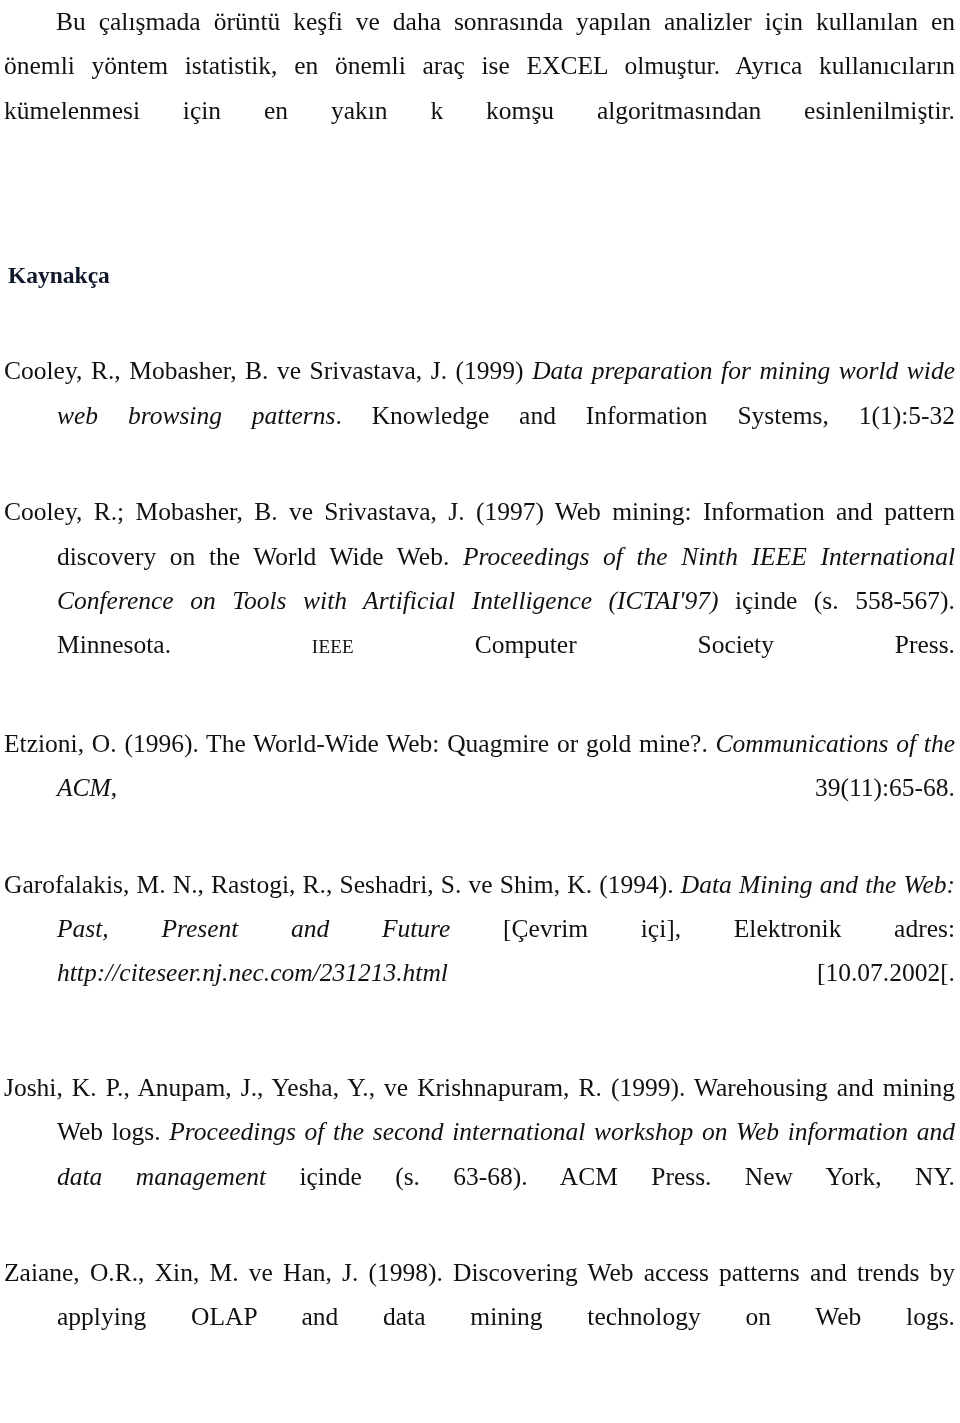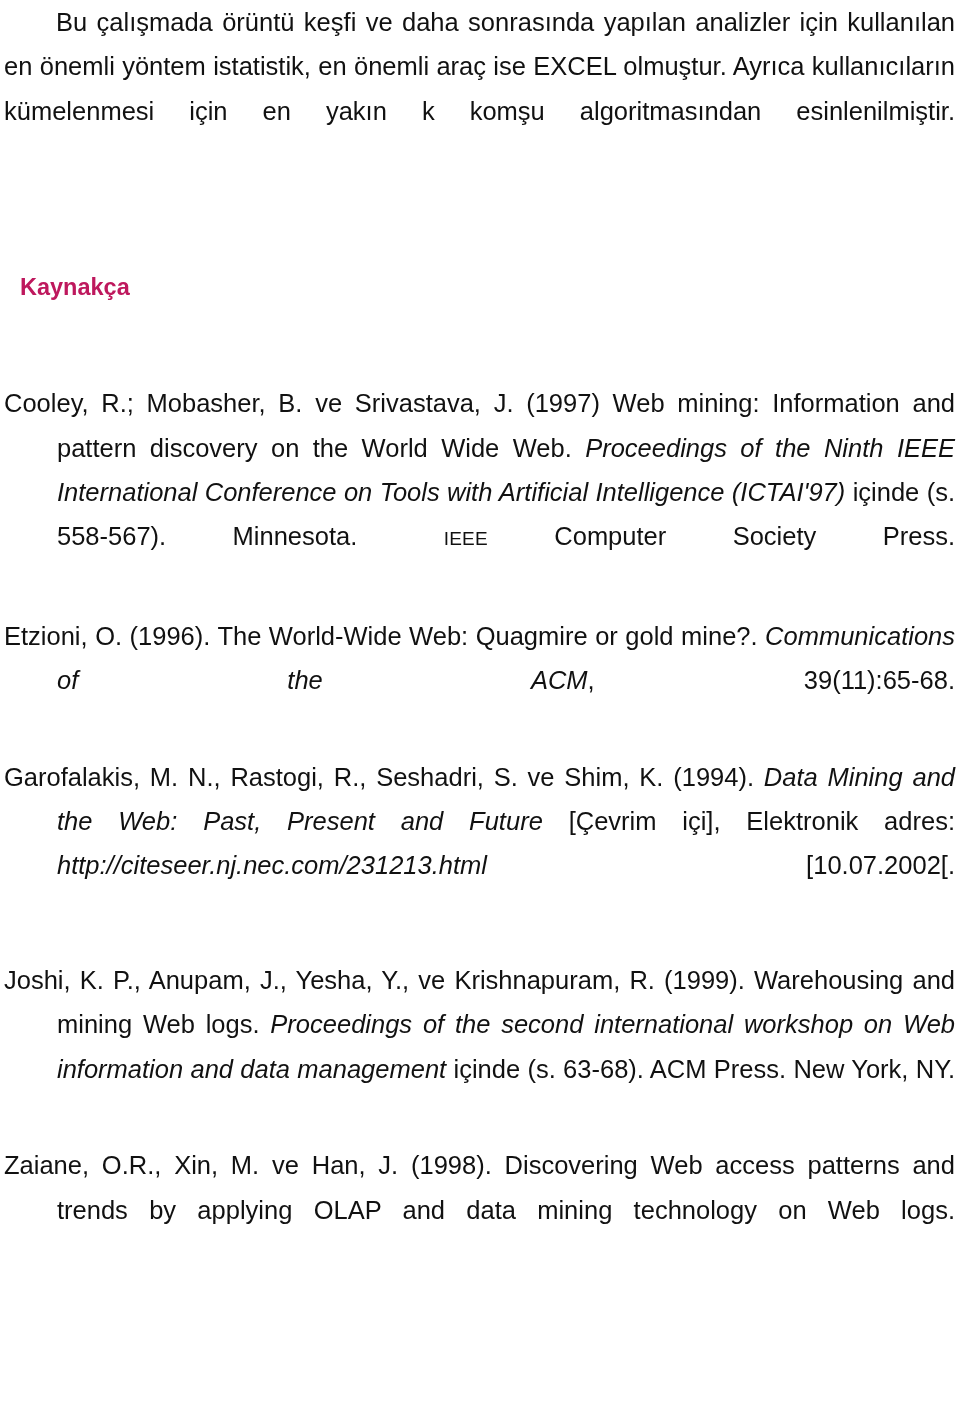--- a/index.html
+++ b/index.html
@@ -13,40 +13,41 @@
     overflow: hidden;
     font-family: "Liberation Sans", sans-serif;
     color: #000000;
   }
   .page {
     position: relative;
     width: 960px;
     height: 1423px;
     box-sizing: border-box;
     padding: 0 5px 0 4px;
+    font-family: Liberation Serif, serif;
   }
   
   .para {
     font-size: 25.5px;
     line-height: 44.3px;
     text-align: justify;
     text-justify: inter-word;
     margin: 0;
     color: #111;
   }
   .intro {
     text-indent: 52px;
     margin-bottom: 30px;
   }
   .heading {
     font-size: 23.5px;
     font-weight: bold;
     line-height: 44.3px;
-    margin: 16px;
-    color: #be185d;
+    margin: 4px;
+    color: #0f172a;
   }
   .ref {
     font-size: 25.5px;
     line-height: 44.3px;
     text-align: justify;
     text-justify: inter-word;
     margin: 0;
     padding-left: 53px;
     text-indent: -53px;
     color: #111;
@@ -88,20 +89,23 @@
   <p class="para intro">
     <span>Bu çalışmada örüntü keşfi ve daha sonrasında yapılan analizler için kullanılan en önemli yöntem istatistik, en önemli araç ise EXCEL olmuştur. Ayrıca kullanıcıların kümelenmesi için en yakın k komşu algoritmasından esinlenilmiştir.</span>
   </p>
 
   <div class="sp-42"></div>
 
   <h2 class="heading">Kaynakça</h2>
 
   <div class="sp-48"></div>
 
+  <p class="ref">
+    <span>Cooley, R., Mobasher, B. ve Srivastava, J. (1999) </span><i>Data preparation for mining world wide web browsing patterns</i><span>. Knowledge and Information Systems, 1(1):5-32</span>
+  </p>
 
   <div class="sp-8"></div>
 
   <p class="ref">
     <span>Cooley, R.; Mobasher, B. ve Srivastava, J. (1997) Web mining: Information and pattern discovery on the World Wide Web. </span><i>Proceedings of the Ninth IEEE International Conference on Tools with Artificial Intelligence (ICTAI'97)</i><span> içinde (s. 558-567). Minnesota. </span><span class="smallcaps">IEEE</span><span> Computer Society Press.</span>
   </p>
 
   <div class="sp-8"></div>
 
   <p class="ref">

